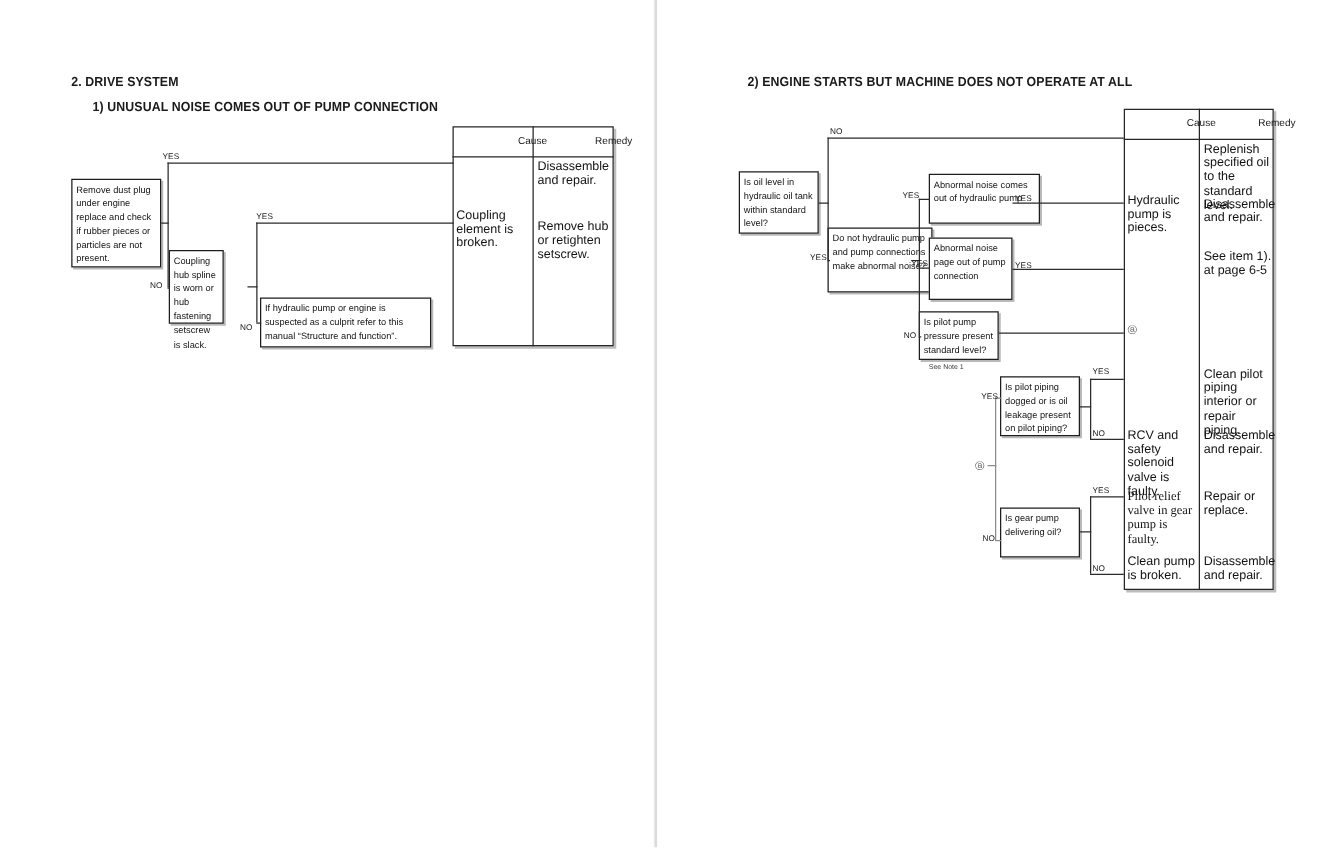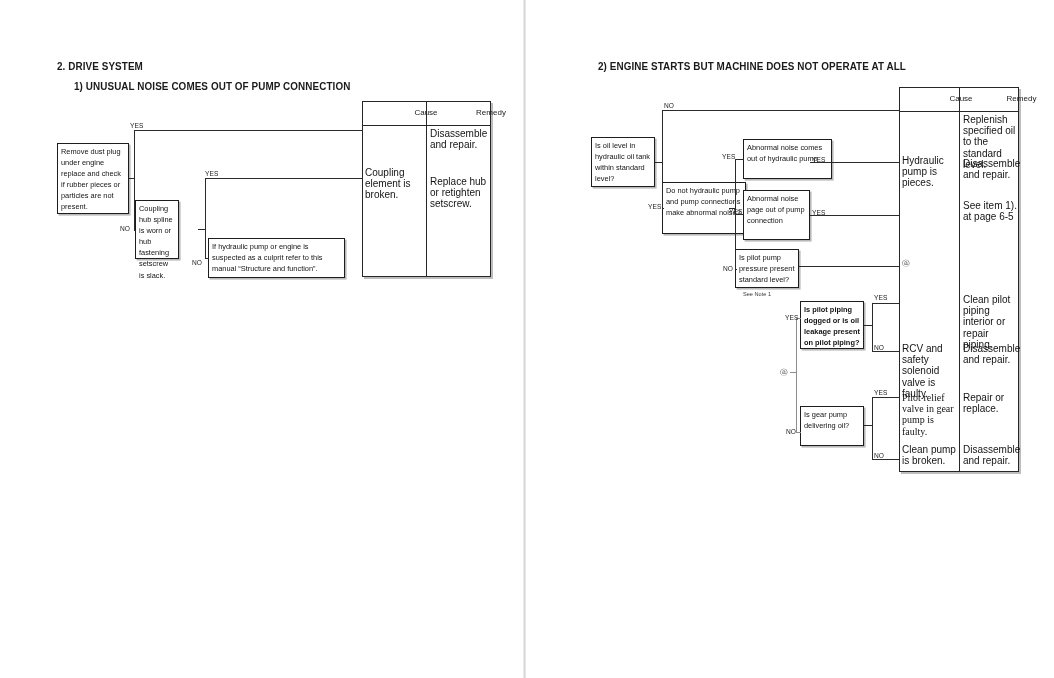--- a/index.html
+++ b/index.html
@@ -88,38 +88,38 @@
 <div class="lbl" style="left:192px;top:259px;">NO</div>
 
 <div class="tbl" style="left:362px;top:101px;width:129px;height:176px;">
   <div class="outer"></div>
   <div class="vdiv" style="left:64px;"></div>
   <div class="hdiv" style="top:24px;"></div>
   <div class="th" style="left:0;top:7px;width:64px;">Cause</div>
   <div class="th" style="left:65px;top:7px;width:64px;">Remedy</div>
   <div class="cell" style="left:3px;top:42px;width:60px;margin-top:24px;">Coupling element is broken.</div>
   <div class="cell" style="left:68px;top:27px;width:58px;">Disassemble and repair.</div>
-  <div class="cell" style="left:68px;top:75px;width:58px;">Replace hub or retighten setscrew.</div>
+  <div class="cell" style="left:68px;top:75px;width:58px;">Remove hub or retighten setscrew.</div>
 </div>
 
 <div class="h-main" style="left:598px;top:60px;">2) ENGINE STARTS BUT MACHINE DOES NOT OPERATE AT ALL</div>
 
 <div class="fbox shadow" style="left:591px;top:137px;width:64px;height:50px;">Is oil level in hydraulic oil tank within standard level?</div>
 
 <div class="fbox shadow" style="left:662px;top:182px;width:84px;height:52px;">Do not hydraulic pump and pump connections make abnormal noise?</div>
 
 <div class="fbox shadow" style="left:743px;top:139px;width:89px;height:40px;">Abnormal noise comes out of hydraulic pump</div>
 
 <div class="fbox shadow" style="left:743px;top:190px;width:67px;height:50px;">Abnormal noise page out of pump connection</div>
 
 <div class="fbox shadow" style="left:735px;top:249px;width:64px;height:39px;">Is pilot pump pressure present standard level?</div>
 
 <div class="note" style="left:743px;top:291px;">See Note 1</div>
 
-<div class="fbox shadow" style="left:800px;top:301px;width:64px;height:48px;font-weight:bold;">Is pilot piping dogged or is oil leakage present on pilot piping?</div>
+<div class="fbox shadow" style="left:800px;top:301px;width:64px;height:48px;">Is pilot piping dogged or is oil leakage present on pilot piping?</div>
 
 <div class="fbox shadow" style="left:800px;top:406px;width:64px;height:40px;">Is gear pump delivering oil?</div>
 
 <div class="hl" style="left:655px;top:162px;width:8px;"></div>
 <div class="vl" style="left:662px;top:110px;height:98px;"></div>
 
 <div class="hl" style="left:662px;top:110px;width:237px;"></div>
 
 <div class="hl" style="left:662px;top:208px;width:2px;"></div>
 

